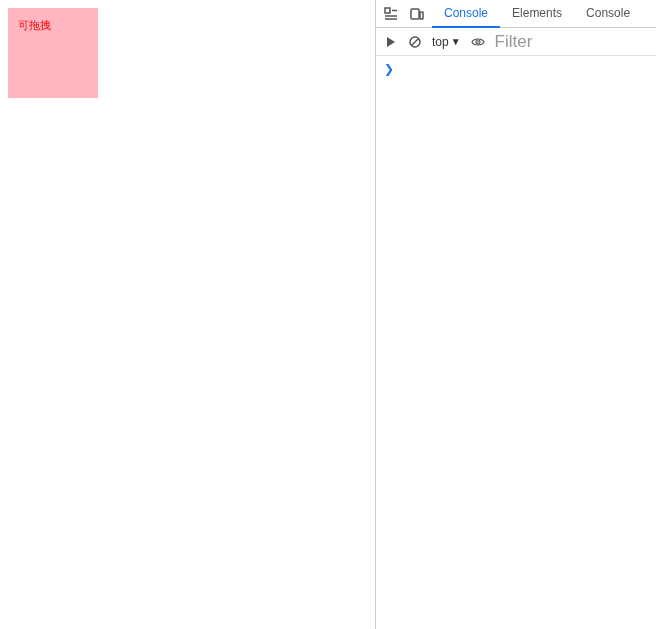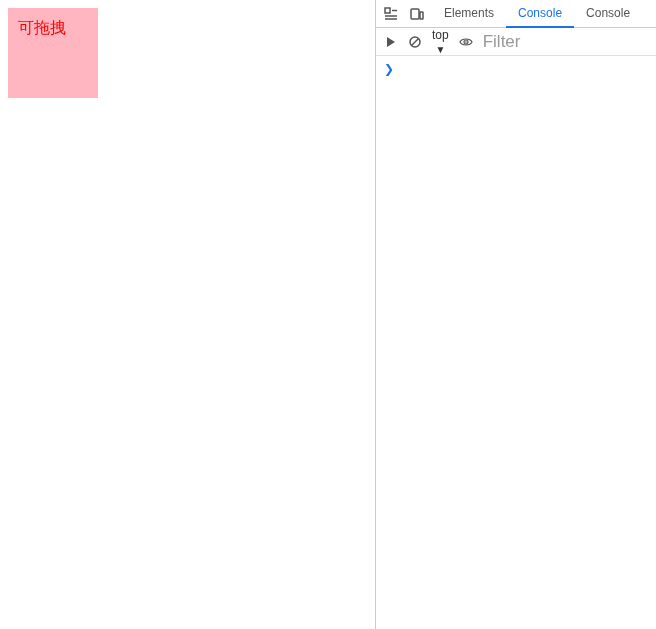--- a/index.html
+++ b/index.html
@@ -27,21 +27,21 @@
       left: 8px;
       width: 90px;
       height: 90px;
       background: #ffb6c1;
     }
 
     .box-label {
       position: absolute;
       top: 10px;
       left: 10px;
-      font-size: 16px;
+      font-size: 11px;
       color: red;
       font-family: Arial, sans-serif;
     }
 
     
     .devtools-panel {
       flex: 1;
       display: flex;
       flex-direction: column;
       background: #fff;
@@ -118,21 +118,20 @@
 
     .top-dropdown {
       display: flex;
       align-items: center;
       font-size: 12px;
       color: #333;
       cursor: pointer;
       padding: 2px 4px;
       border-radius: 3px;
       gap: 2px;
-      flex-direction: column;
     }
 
     .eye-btn {
       width: 22px;
       height: 22px;
       display: flex;
       align-items: center;
       justify-content: center;
       cursor: pointer;
       color: #555;
@@ -190,22 +189,22 @@
         </svg>
       </div>
       <div class="tab-icon" title="Toggle device toolbar">
         <svg width="14" height="14" viewBox="0 0 14 14" fill="none">
           <rect x="1" y="2" width="8" height="10" rx="1" stroke="#555" stroke-width="1.5" fill="none"></rect>
           <rect x="10" y="5" width="3" height="7" rx="0.5" stroke="#555" stroke-width="1.5" fill="none"></rect>
         </svg>
       </div>
 
       <div class="tabs-list">
+        <div class="tab-item active">Console</div>
         <div class="tab-item">Elements</div>
-        <div class="tab-item active">Console</div>
         <div class="tab-item">Console</div>
       </div>
     </div>
 
     <div class="devtools-toolbar">
 
       <button class="toolbar-btn" title="Run">
         <svg width="12" height="12" viewBox="0 0 12 12" fill="#555">
           <polygon points="2,1 10,6 2,11"></polygon>
         </svg>

